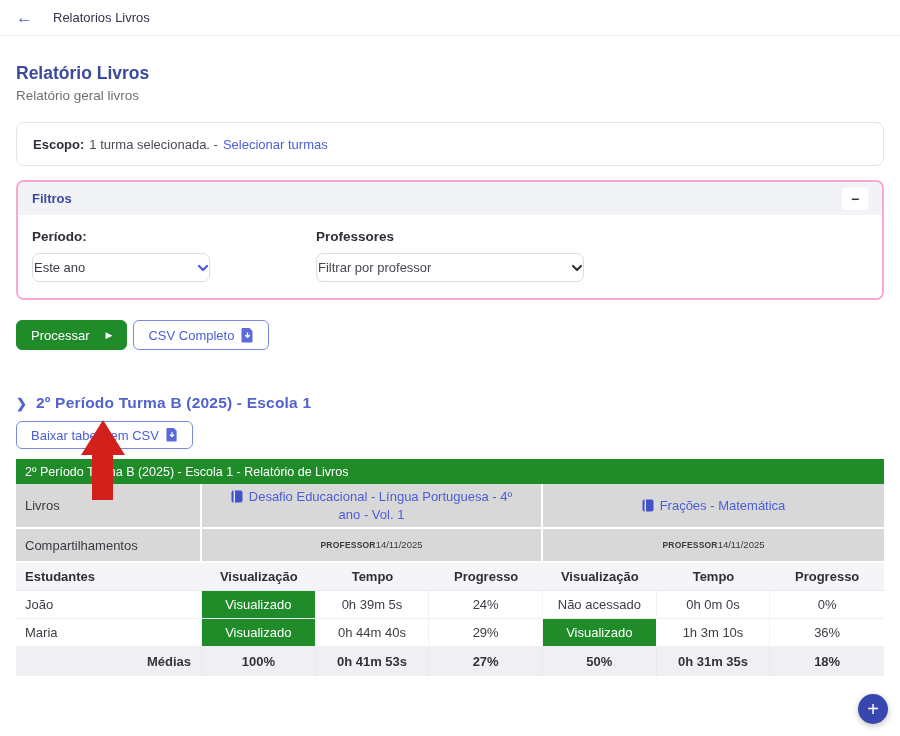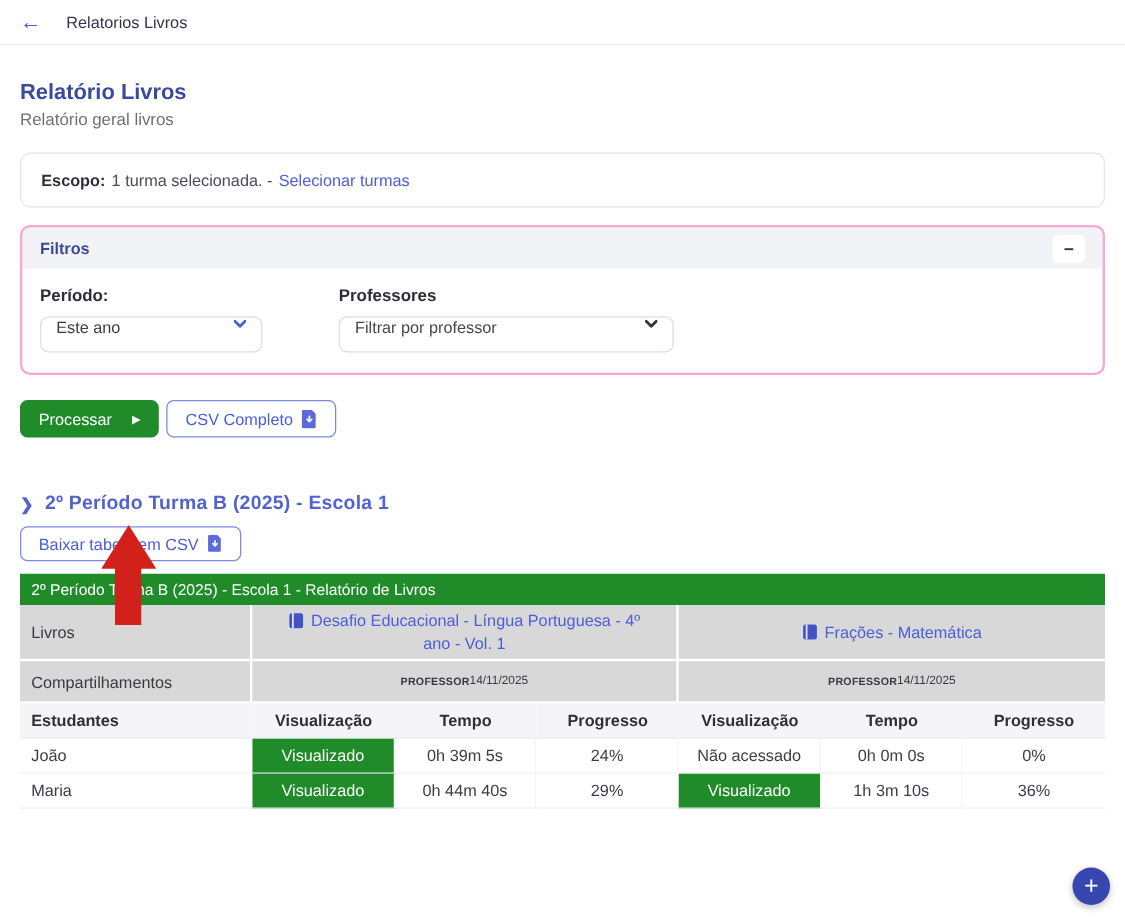--- a/index.html
+++ b/index.html
@@ -20,23 +20,23 @@
   .scope-card { margin-top:19px; height:44px; border:1px solid #e4e4ea; border-radius:8px; display:flex; align-items:center; padding:0 16px; font-size:13px; gap:5px; }
   .scope-label { font-weight:bold; color:#2e2e3a; }
   .scope-text { color:#4a4a55; }
   .scope-link { color:#4b5ed6; cursor:pointer; }
 
   
   .filters-card { margin-top:14px; border:2px solid #f9a8d4; border-radius:8px; overflow:hidden; }
   .filters-head { height:33px; background:#f2f3f7; display:flex; align-items:center; justify-content:space-between; padding:0 14px; }
   .filters-title { font-size:13px; font-weight:bold; color:#3b4a9f; }
   .collapse-btn { width:26px; height:22px; background:#ffffff; border:none; border-radius:4px; font-size:14px; font-weight:bold; color:#33343e; cursor:pointer; line-height:1; }
-  .filters-body { display:flex; padding:14px 14px 16px; gap:61px; background:#fff; }
+  .filters-body { display:flex; padding:14px 14px 16px; gap:106px; background:#fff; }
   .field-label { font-size:13.5px; font-weight:bold; color:#2e2e3a; margin-bottom:9px; }
-  .select { height:29px; border:1px solid #dcdce4; border-radius:7px; display:flex; justify-content:space-between; padding:0 12px; font-size:13px; cursor:pointer; background:#fff; }
+  .select { height:29px; border:1px solid #dcdce4; border-radius:7px; display:flex; align-items:center; justify-content:space-between; padding:0 1px; font-size:13px; cursor:pointer; background:#fff; }
   .select.period { width:178px; color:#3c3c46; }
   .select.prof { width:268px; color:#474750; }
   .chev { width:10px; height:10px; flex:0 0 auto; }
 
   
   .actions { margin-top:20px; display:flex; gap:6px; }
   .btn { height:30px; border-radius:6px; font-size:13px; display:inline-flex; align-items:center; gap:7px; padding:0 14px; cursor:pointer; font-family:"Liberation Sans", sans-serif; }
   .btn-green { background:#1f8b29; border:1px solid #1f8b29; color:#fff;gap:16px; }
   .btn-outline { background:#fff; border:1px solid #7c89e4; color:#4b5ed6; }
   .play-ic { font-size:9px; line-height:1; }
@@ -206,20 +206,29 @@
     <div class="grid data-row">
       <div class="cell label-cell">Maria</div>
       <div class="cell viewed">Visualizado</div>
       <div class="cell">0h 44m 40s</div>
       <div class="cell">29%</div>
       <div class="cell viewed">Visualizado</div>
       <div class="cell">1h 3m 10s</div>
       <div class="cell">36%</div>
     </div>
 
+    <div class="grid avg-row">
+      <div class="cell avg-label">Médias</div>
+      <div class="cell">100%</div>
+      <div class="cell">0h 41m 53s</div>
+      <div class="cell">27%</div>
+      <div class="cell">50%</div>
+      <div class="cell">0h 31m 35s</div>
+      <div class="cell">18%</div>
+    </div>
   </div>
 </div>
 
 <svg class="red-arrow" width="44" height="80" viewBox="0 0 44 80">
   <polygon points="22,0 44,35 32,35 32,80 11,80 11,35 0,35" fill="#d2211a"></polygon>
 </svg>
 
 <button class="fab">+</button>
 
 </body></html>

